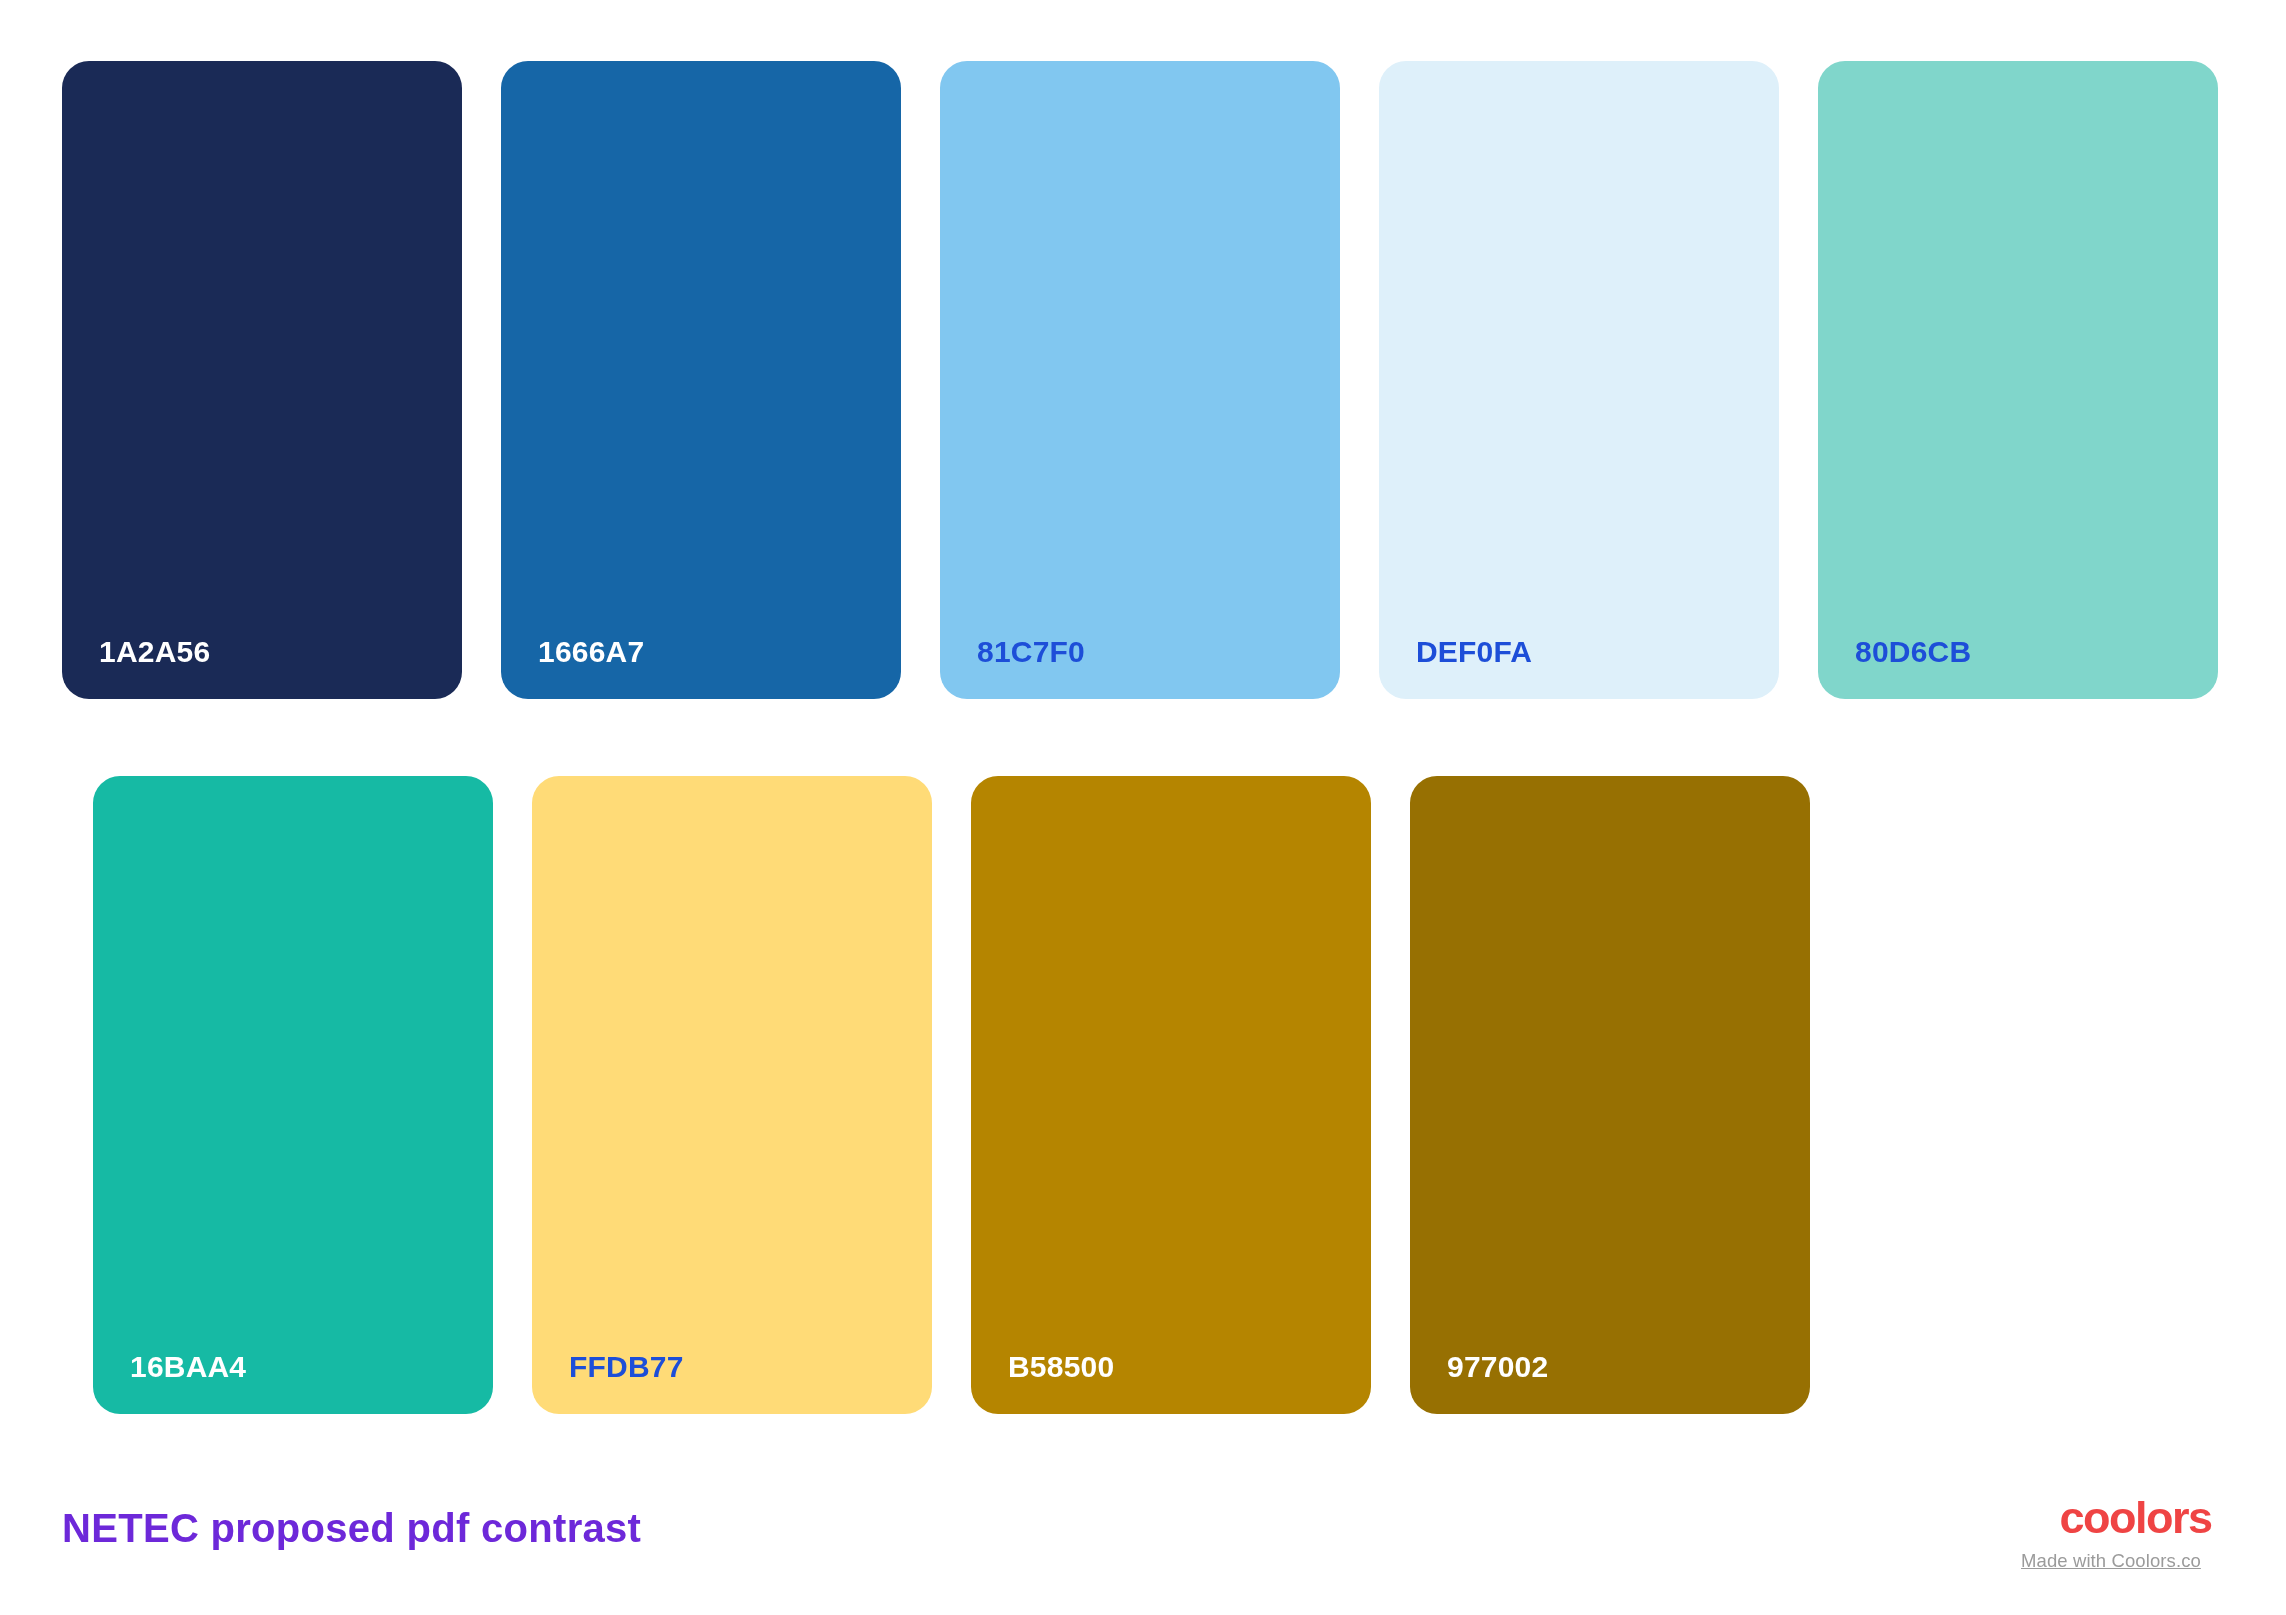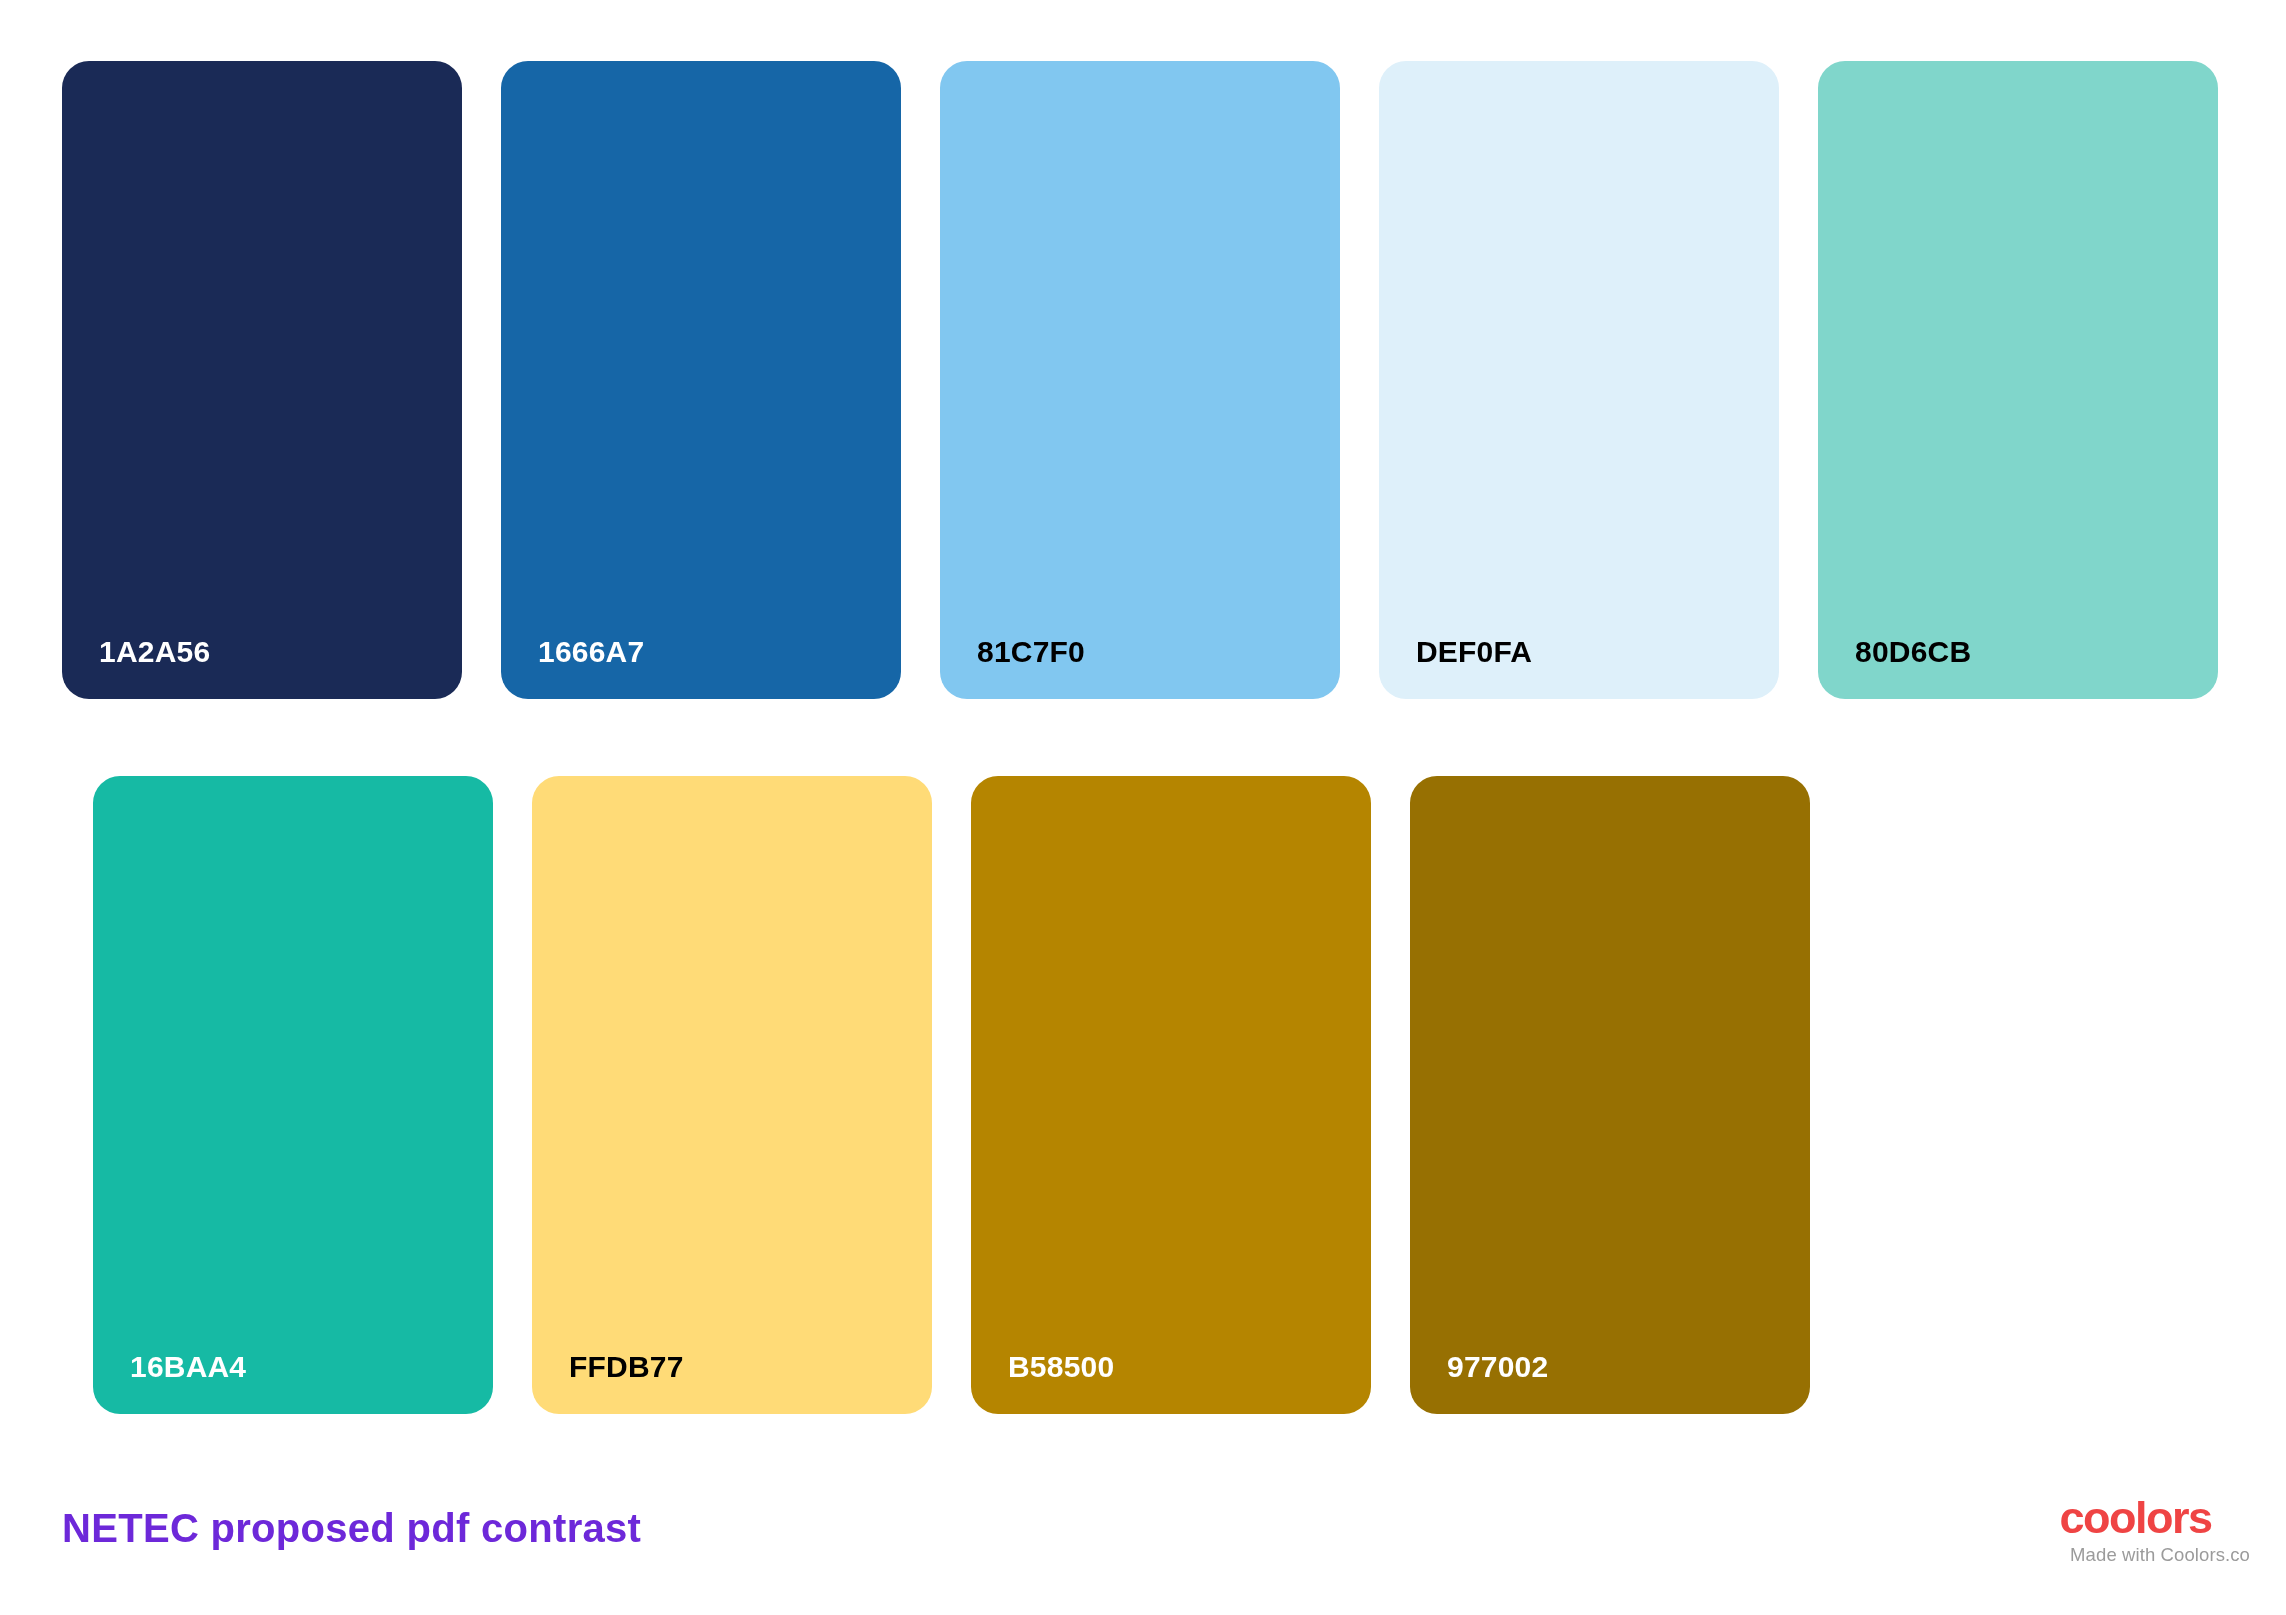--- a/index.html
+++ b/index.html
@@ -49,21 +49,21 @@
     left: 37px;
     bottom: 32px;
     font-size: 30px;
     font-weight: bold;
     letter-spacing: 0.2px;
     line-height: 1;
     white-space: nowrap;
   }
 
   .label-light { color: #ffffff; }
-  .label-dark  { color: #000000; }
+  .label-dark  { color: #1d4ed8; }
 
   #palette-footer {
     position: absolute;
     left: 0;
     top: 1482px;
     width: 2287px;
     height: 134px;
   }
 
   #palette-title {
@@ -94,22 +94,23 @@
     line-height: 1.05;
     text-align: center;
   }
 
   #coolors-tagline {
     display: block;
     font-size: 18.5px;
     color: #9b9b9b;
     letter-spacing: 0.1px;
     line-height: 1.3;
-    text-align: right;
-    margin-top: 2px;
+    text-align: left;
+    margin-top: 8px;
+    text-decoration: underline;
   }
 </style>
 </head>
 <body>
 
 <div id="palette-board">
 
   <div class="swatch-row" id="swatch-row-1">
       <div class="swatch-card" style="background: rgb(26, 42, 86);">
         <span class="swatch-label label-light">1A2A56</span>

